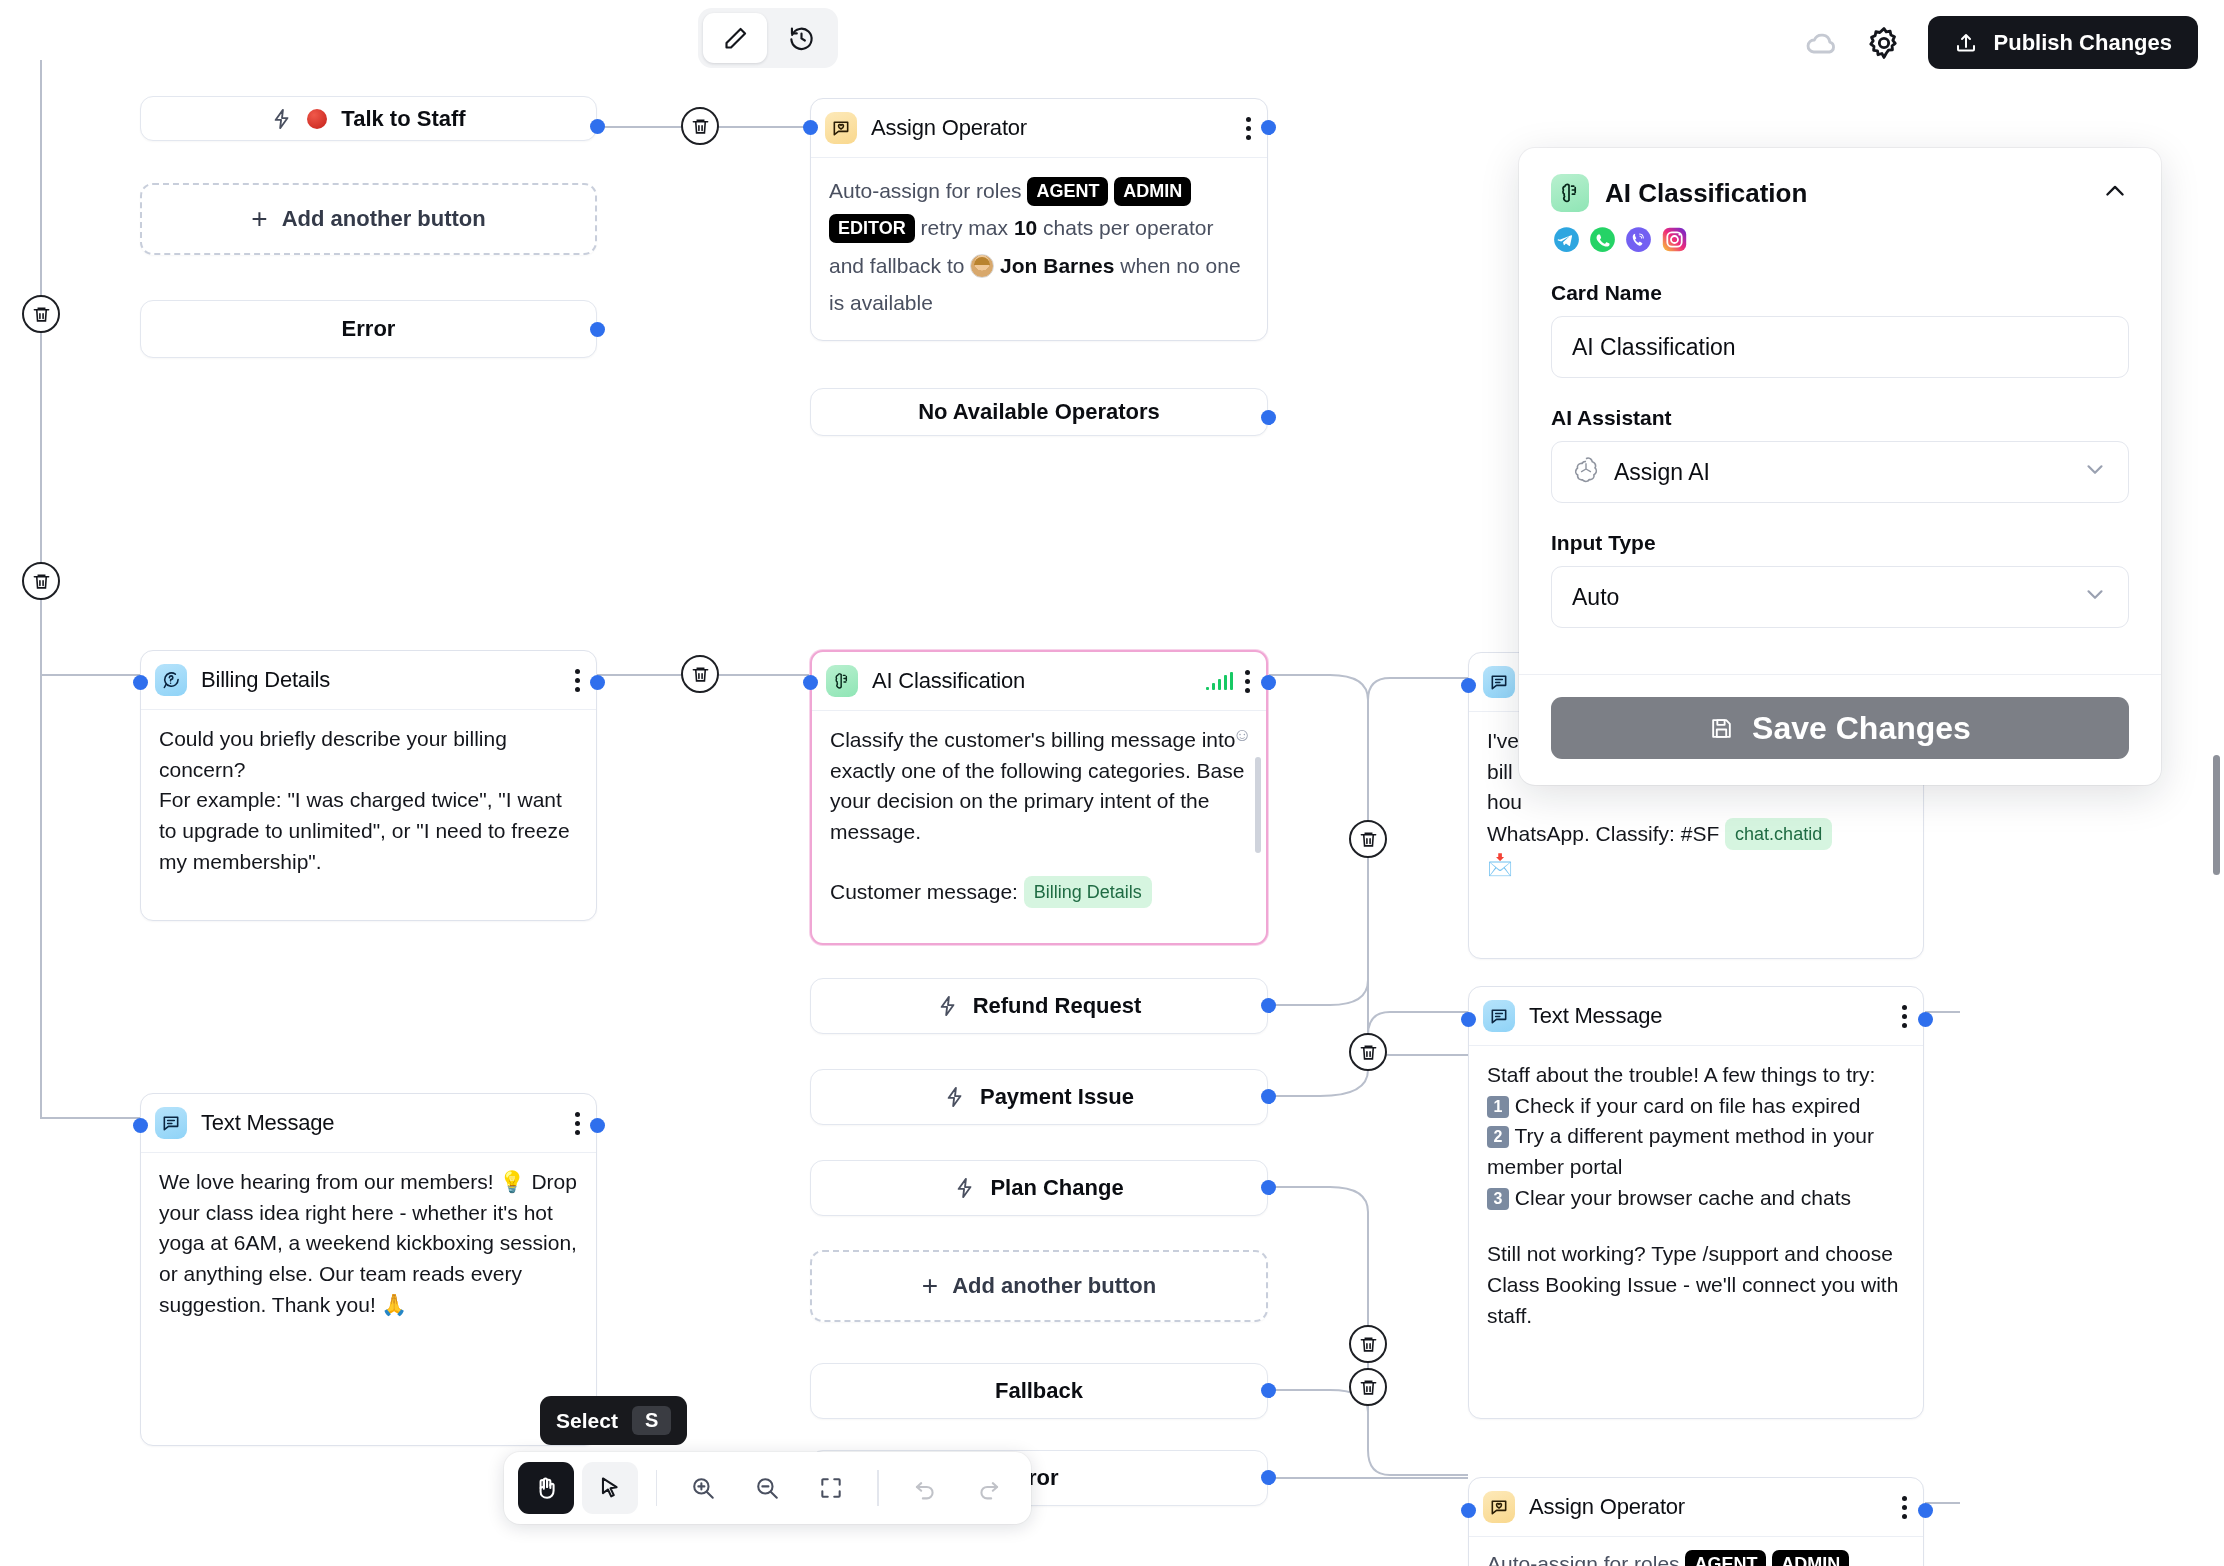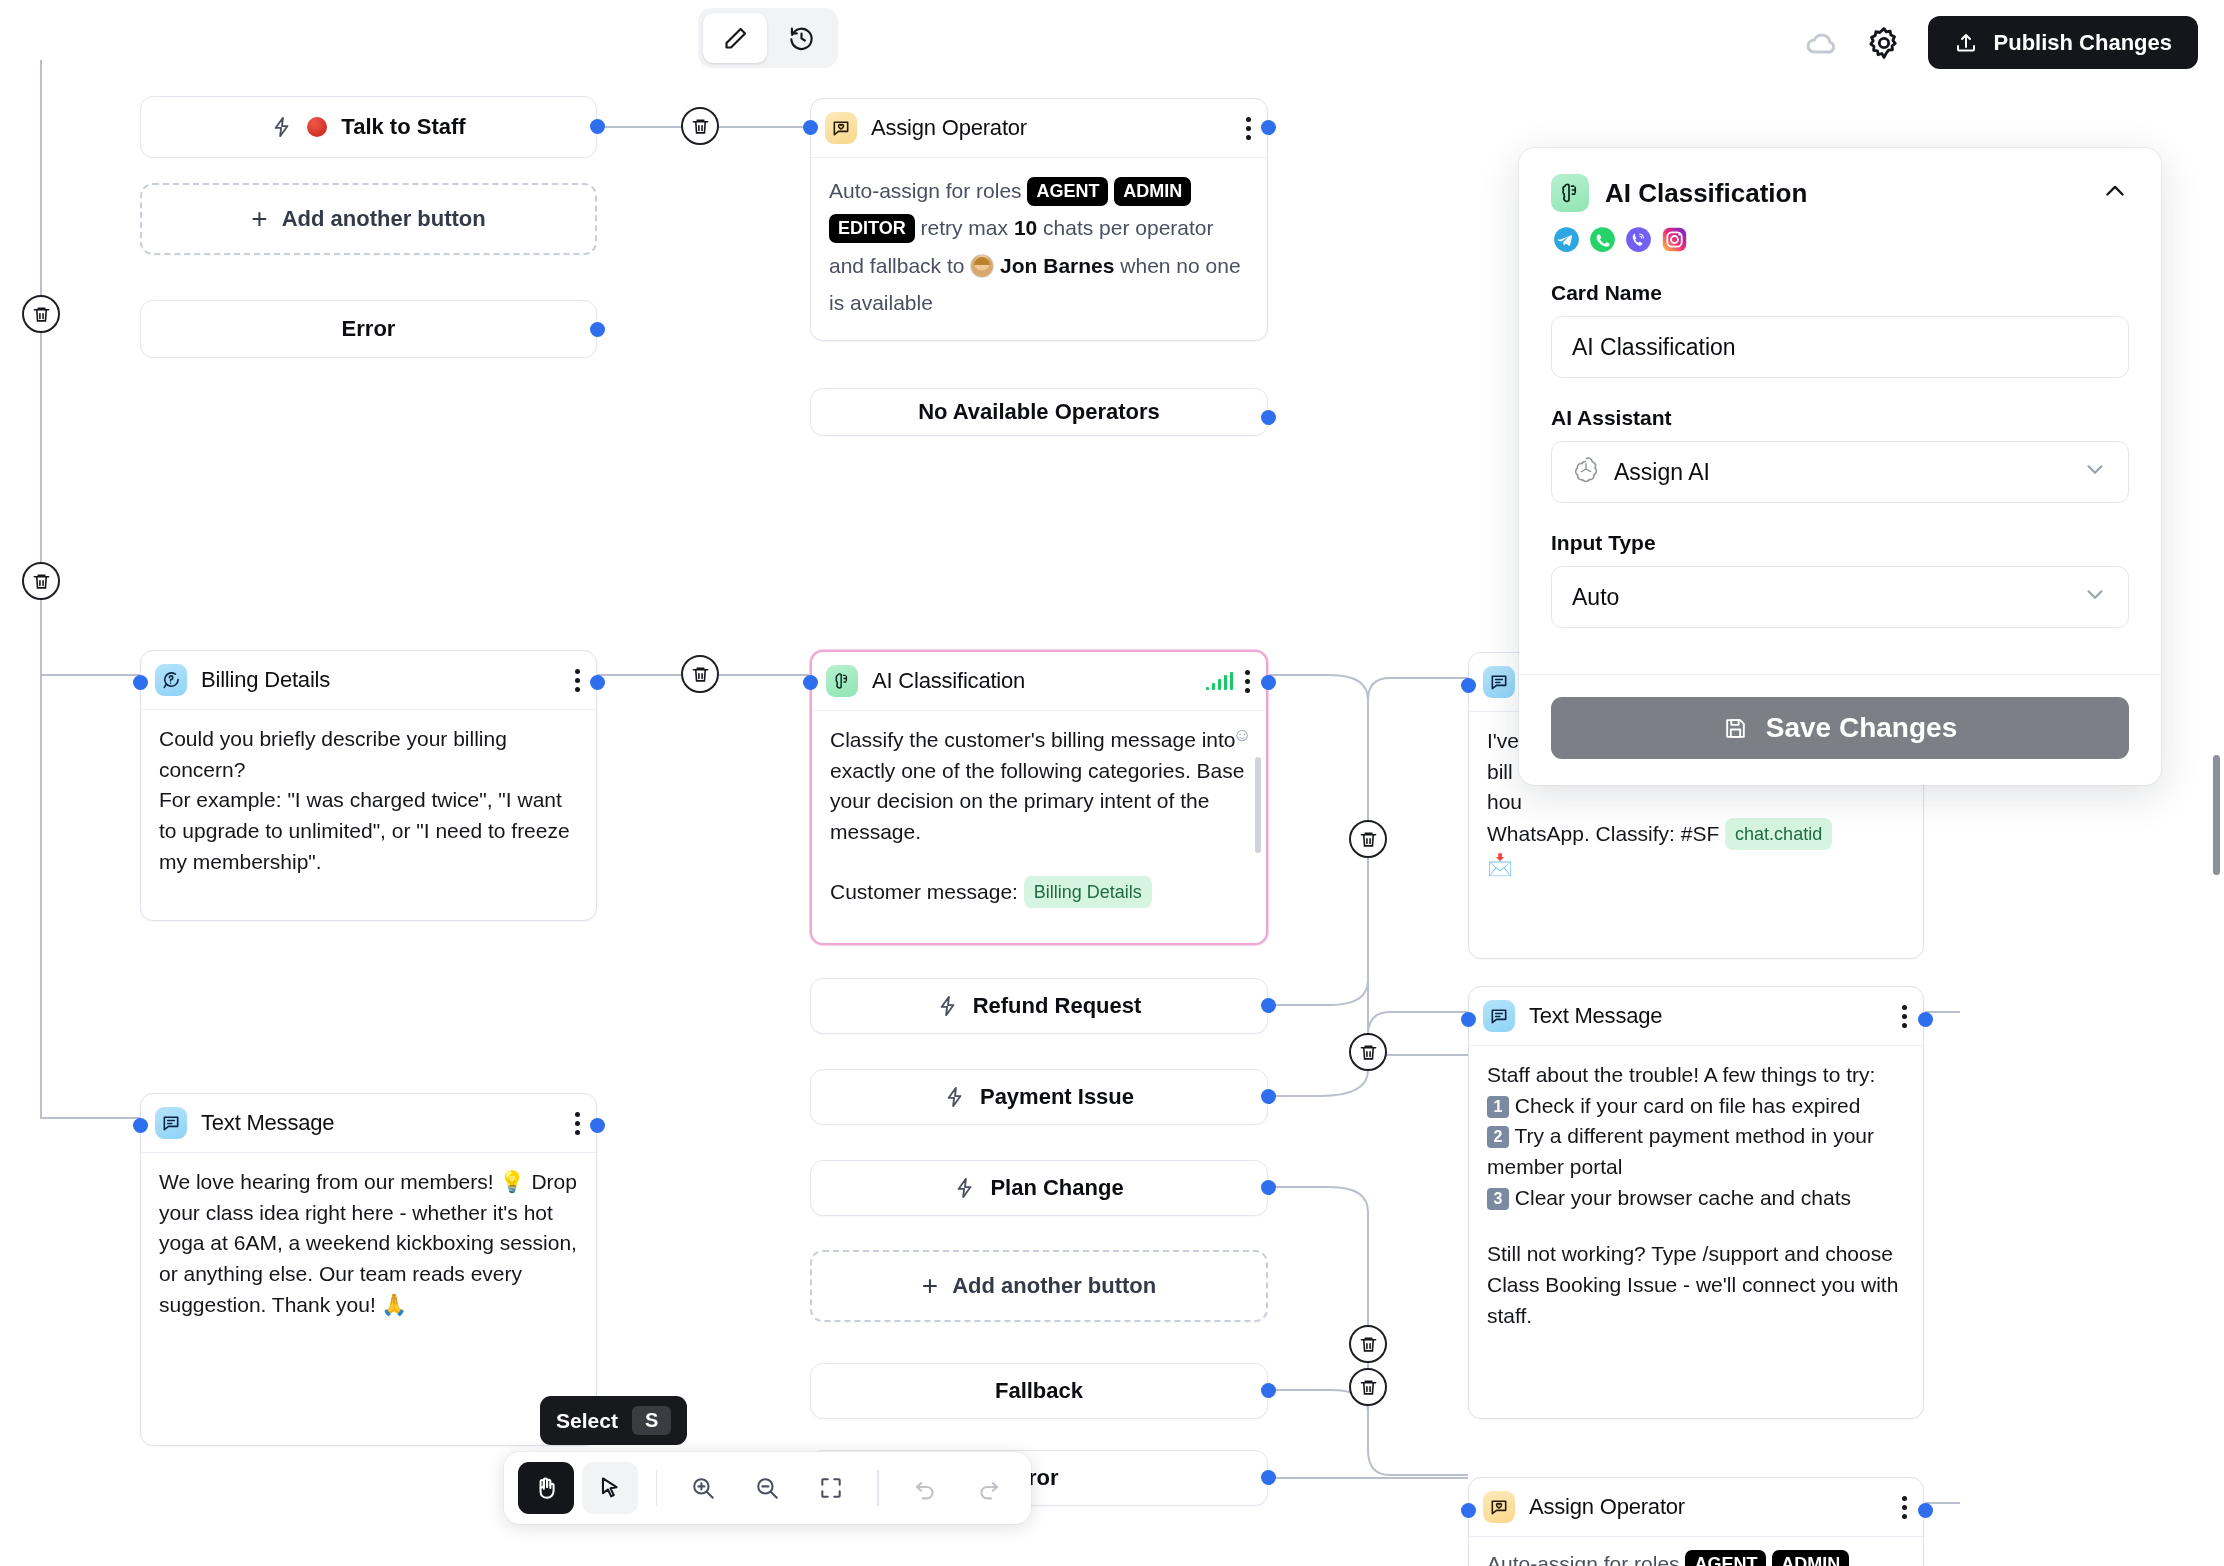--- a/index.html
+++ b/index.html
@@ -147,21 +147,21 @@
   .field-box {
     height: 62px; border: 1.4px solid #e4e7ee; border-radius: 11px; display:flex;
     align-items:center; padding: 0 20px; font-size: 23px; color:#0b0d12; gap: 14px; cursor: text;
   }
   .field-box.select { cursor: pointer; }
   .field-box .chev { margin-left: auto; }
   .panel-foot { border-top: 1.4px solid #edeff4; margin-top: 28px; padding: 22px 32px 26px; }
   .save-btn {
     width: 100%; height: 62px; background: #7c7f86; color: #fff; border: none; border-radius: 11px;
     display:flex; align-items:center; justify-content:center; gap: 18px;
-    font-size: 28px; font-weight: 700; cursor: pointer; font-family: inherit;
+    font-size: 32px; font-weight: 700; cursor: pointer; font-family: inherit;
   }
   .save-btn svg { width: 25px; height: 25px; }
 
   
   .scrollbar-v { position: absolute; right: 4px; top: 755px; width: 7px; height: 120px;
      background: #8d9099; border-radius: 4px; z-index: 55; cursor: pointer; }
   .card-scroll { position:absolute; right: 5px; top: 46px; width: 6px; height: 96px;
      background: #cfd3dc; border-radius: 3px; }
   .emoji { font-size: 21px; }
   .num-badge { display:inline-block; background:#7b8aa0; color:#fff; font-size:16px; font-weight:700;
@@ -239,21 +239,21 @@
     <svg viewBox="0 0 24 24" fill="none" stroke="#14161c" stroke-width="2" stroke-linecap="round">
         <path d="M3 6h18M8 6V4h8v2M6 6l1 14h10l1-14M10 11v6M14 11v6"></path>
       </svg>
   </div>
   <div class="trash-btn" style="left:1349px; top:1368px;">
     <svg viewBox="0 0 24 24" fill="none" stroke="#14161c" stroke-width="2" stroke-linecap="round">
         <path d="M3 6h18M8 6V4h8v2M6 6l1 14h10l1-14M10 11v6M14 11v6"></path>
       </svg>
   </div>
 
-  <div class="btn-row" style="left:140px; top:96px; width:457px; height:62px;">
+  <div class="btn-row" style="left:140px; top:96px; width:457px; height:45px;">
     <svg class="bolt" viewBox="0 0 24 24" fill="none" stroke="#4a5060" stroke-width="2" stroke-linejoin="round">
         <path d="M13 2L5 13h6l-1 9 8-11h-6l1-9z"></path>
       </svg>
     <span class="red-dot"></span>
     <span>Talk to Staff</span>
   </div>
   <div class="port" style="left:590px; top:119px;"></div>
 
   <div class="btn-row dashed" style="left:140px; top:183px; width:457px;">
     <span class="plus">+</span>

